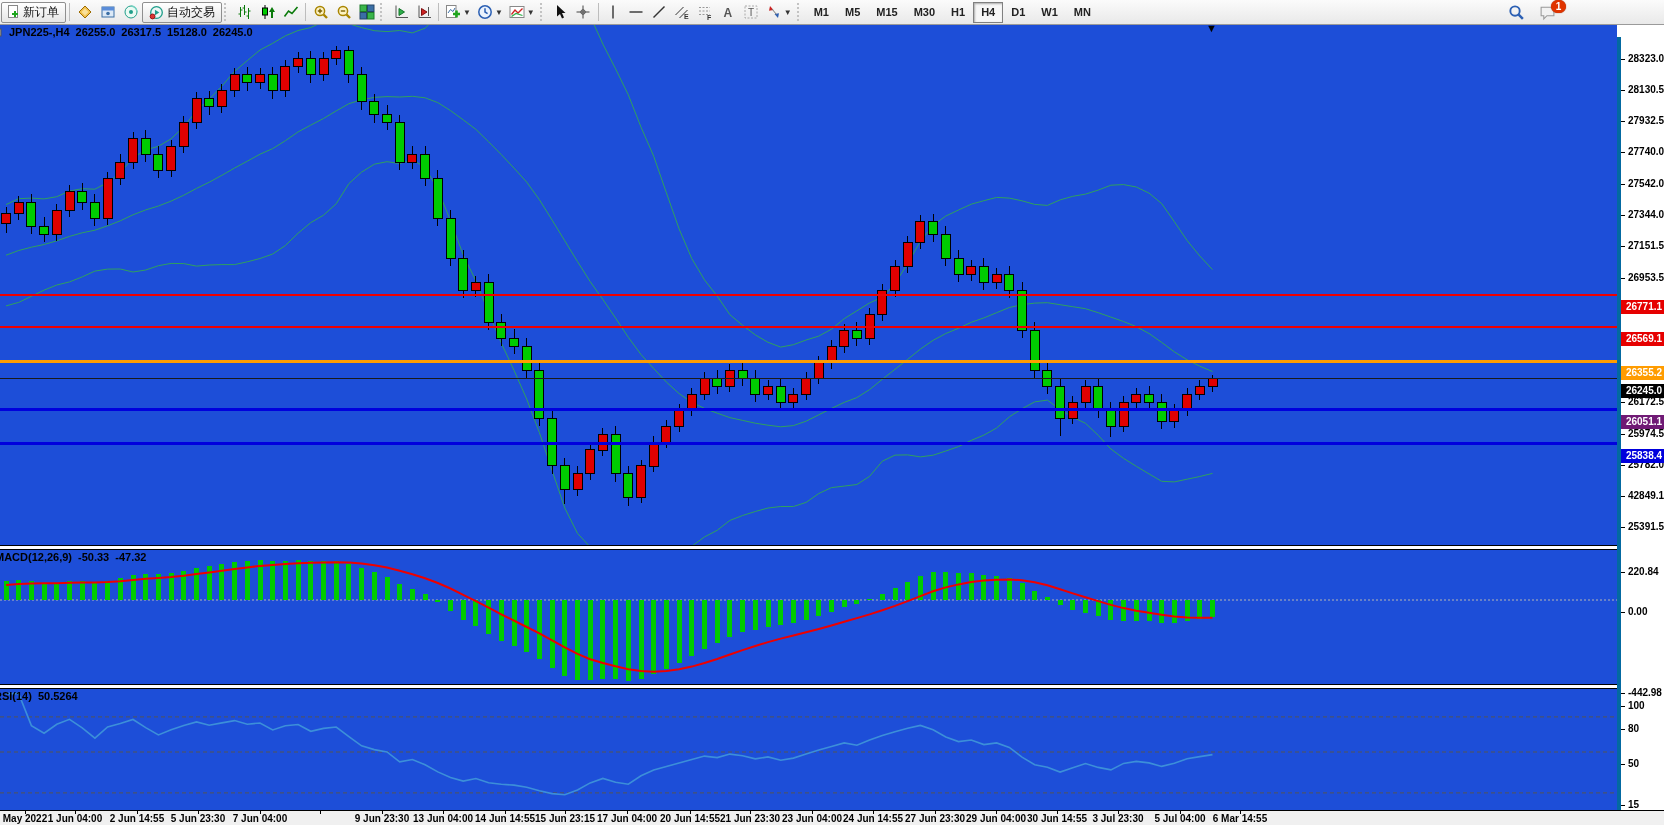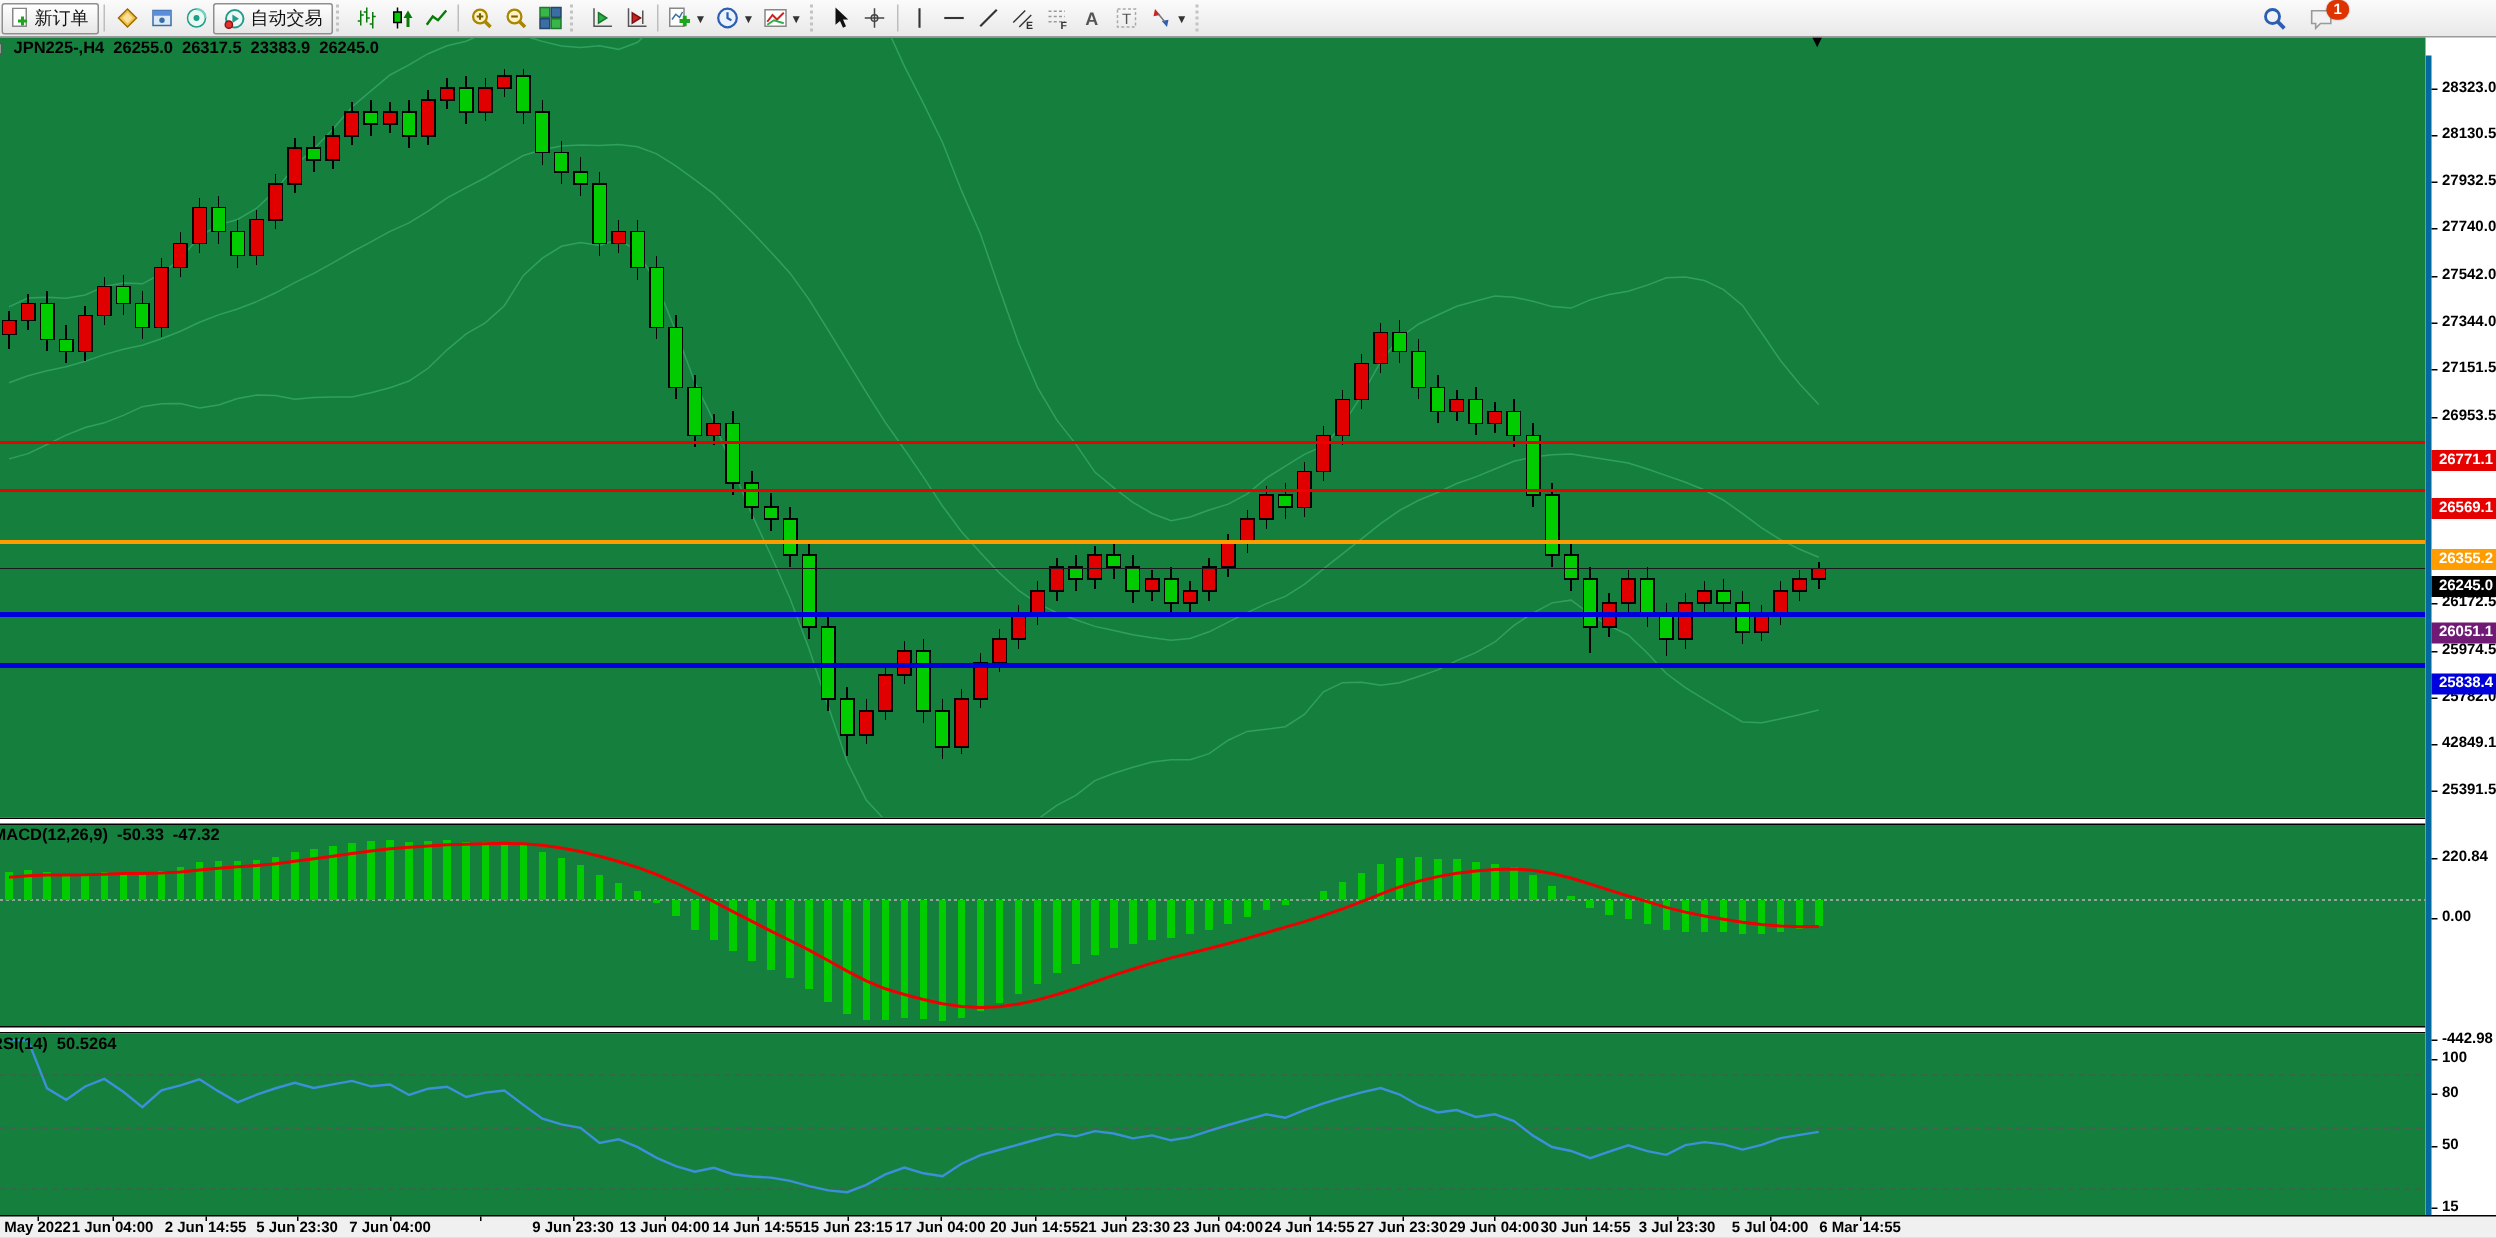--- a/index.html
+++ b/index.html
@@ -19,21 +19,21 @@
   .caret{font-size:8px;color:#333;margin-left:2px;}
   .tf{font:700 11px "Liberation Sans",sans-serif;color:#222;height:21px;padding:0 7px;
     display:flex;align-items:center;border:1px solid transparent;box-sizing:border-box;}
   .tf.active{background:#f7f7f7;border:1px solid #808080;box-shadow:inset 1px 1px 2px rgba(0,0,0,.3);}
   .right-icons{position:absolute;left:1505px;top:2px;display:flex;align-items:center;gap:8px;}
   .chat-wrap{position:relative;}
   .badge{position:absolute;top:-3px;right:-8px;min-width:9px;height:13px;background:#e03400;
     color:#fff;border-radius:8px;font:700 10px/13px "Liberation Sans",sans-serif;
     text-align:center;padding:0 3px;box-shadow:0 0 1px #802000;}
   
-  .pane{position:absolute;left:0;background:#15803d;overflow:hidden;}
+  .pane{position:absolute;left:0;background:#1d4ed8;overflow:hidden;}
   #mainPane{top:25px;width:1617px;height:520px;}
   #macdPane{top:550px;width:1617px;height:134px;}
   #rsiPane{top:689px;width:1617px;height:121px;}
   .pane-sep{position:absolute;left:0;width:1617px;height:5px;background:#fff;
     border-top:1px solid #000;border-bottom:1px solid #000;box-sizing:border-box;}
   #sep1{top:545px;} #sep2{top:684px;}
   .pane-header{position:absolute;top:1px;left:0;font:700 11px "Liberation Sans",sans-serif;
     color:#000;white-space:nowrap;display:flex;gap:6px;align-items:center;}
   #mainHeader{margin-left:-3px;}
   #macdHeader{margin-left:-5px;}
@@ -229,20 +229,31 @@
     </div>
     <div class="tbtn">
       <svg width="16" height="16" viewBox="0 0 16 16">
           <polygon points="4,2 7.5,6 3,6.8" fill="#cc2222"></polygon>
           <polygon points="12,14 8.5,10 13,9.2" fill="#2b5fb3"></polygon>
           <line x1="6" y1="5" x2="10.5" y2="10.5" stroke="#777"></line>
         </svg>
       <span class="caret">▼</span>
     </div>
     <div class="handle"></div>
+    <div id="tfGroup" style="display:flex;align-items:center;">
+        <div class="tf">M1</div>
+        <div class="tf">M5</div>
+        <div class="tf">M15</div>
+        <div class="tf">M30</div>
+        <div class="tf">H1</div>
+        <div class="tf active">H4</div>
+        <div class="tf">D1</div>
+        <div class="tf">W1</div>
+        <div class="tf">MN</div>
+      </div>
 
     <div class="right-icons">
       <div class="tbtn">
         <svg width="17" height="17" viewBox="0 0 16 16">
             <circle cx="6.6" cy="6.6" r="4.4" fill="none" stroke="#2b5fb3" stroke-width="1.8"></circle>
             <line x1="10" y1="10" x2="14" y2="14" stroke="#2b5fb3" stroke-width="2.4"></line>
           </svg>
       </div>
       <div class="tbtn chat-wrap">
         <svg width="17" height="17" viewBox="0 0 16 16">
@@ -457,21 +468,21 @@
         <line x1="0" y1="384.8" x2="1617" y2="384.8" stroke="#0000dd" stroke-width="3" shape-rendering="crispEdges"></line>
         <line x1="0" y1="418.8" x2="1617" y2="418.8" stroke="#0000dd" stroke-width="3" shape-rendering="crispEdges"></line>
       </svg>
     <div class="pane-header" id="mainHeader">
       <svg width="6" height="11" viewBox="6 0 6 11">
           <rect x="5" y="2" width="5" height="7" fill="#aaa" stroke="#555"></rect>
         </svg>
       <span>JPN225-,H4</span>
       <span>26255.0</span>
       <span>26317.5</span>
-      <span>23383.9</span>
+      <span>15128.0</span>
       <span>26245.0</span>
     </div>
     <div class="shift-marker">▼</div>
   </div>
 
   <div class="pane-sep" id="sep1"></div>
 
   <div class="pane" id="macdPane">
     <svg id="macdSvg" width="1617" height="134" viewBox="0 0 1617 134" preserveAspectRatio="none">
         <line x1="0" y1="50.0" x2="1617" y2="50.0" stroke="#b5b5b5" stroke-dasharray="2,2"></line>

